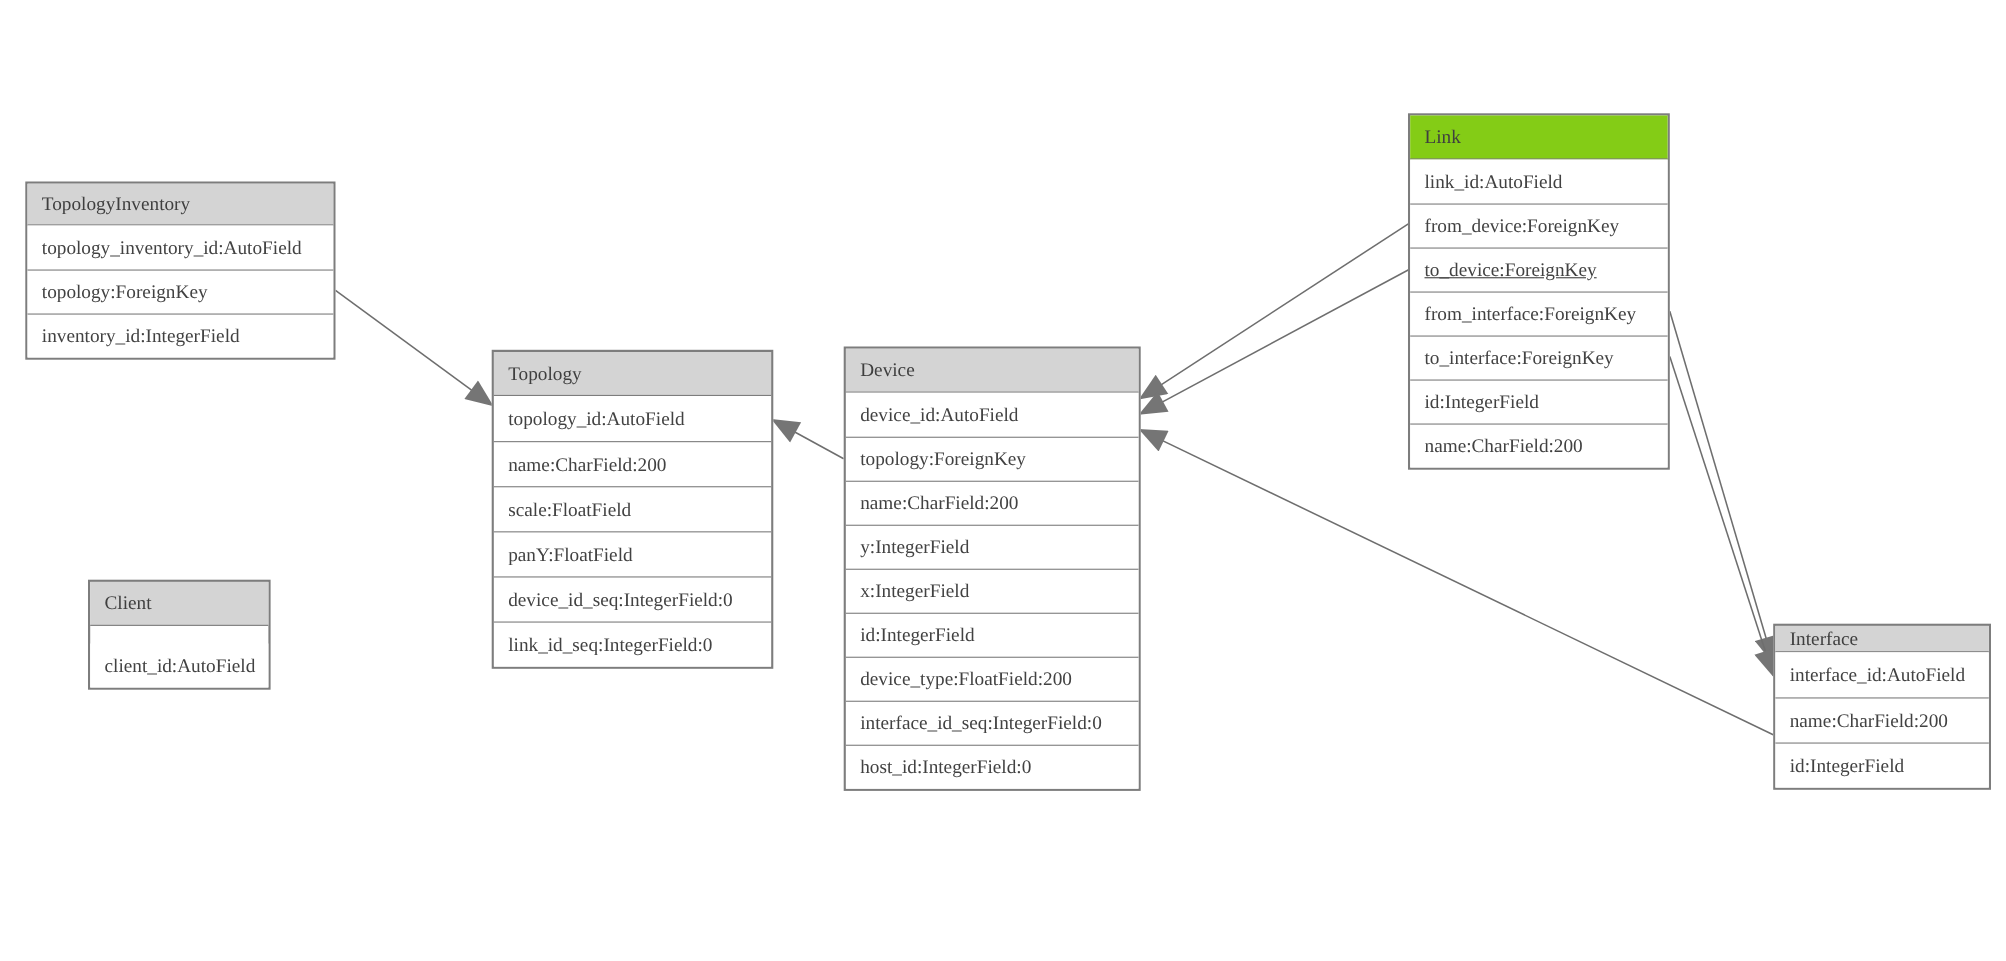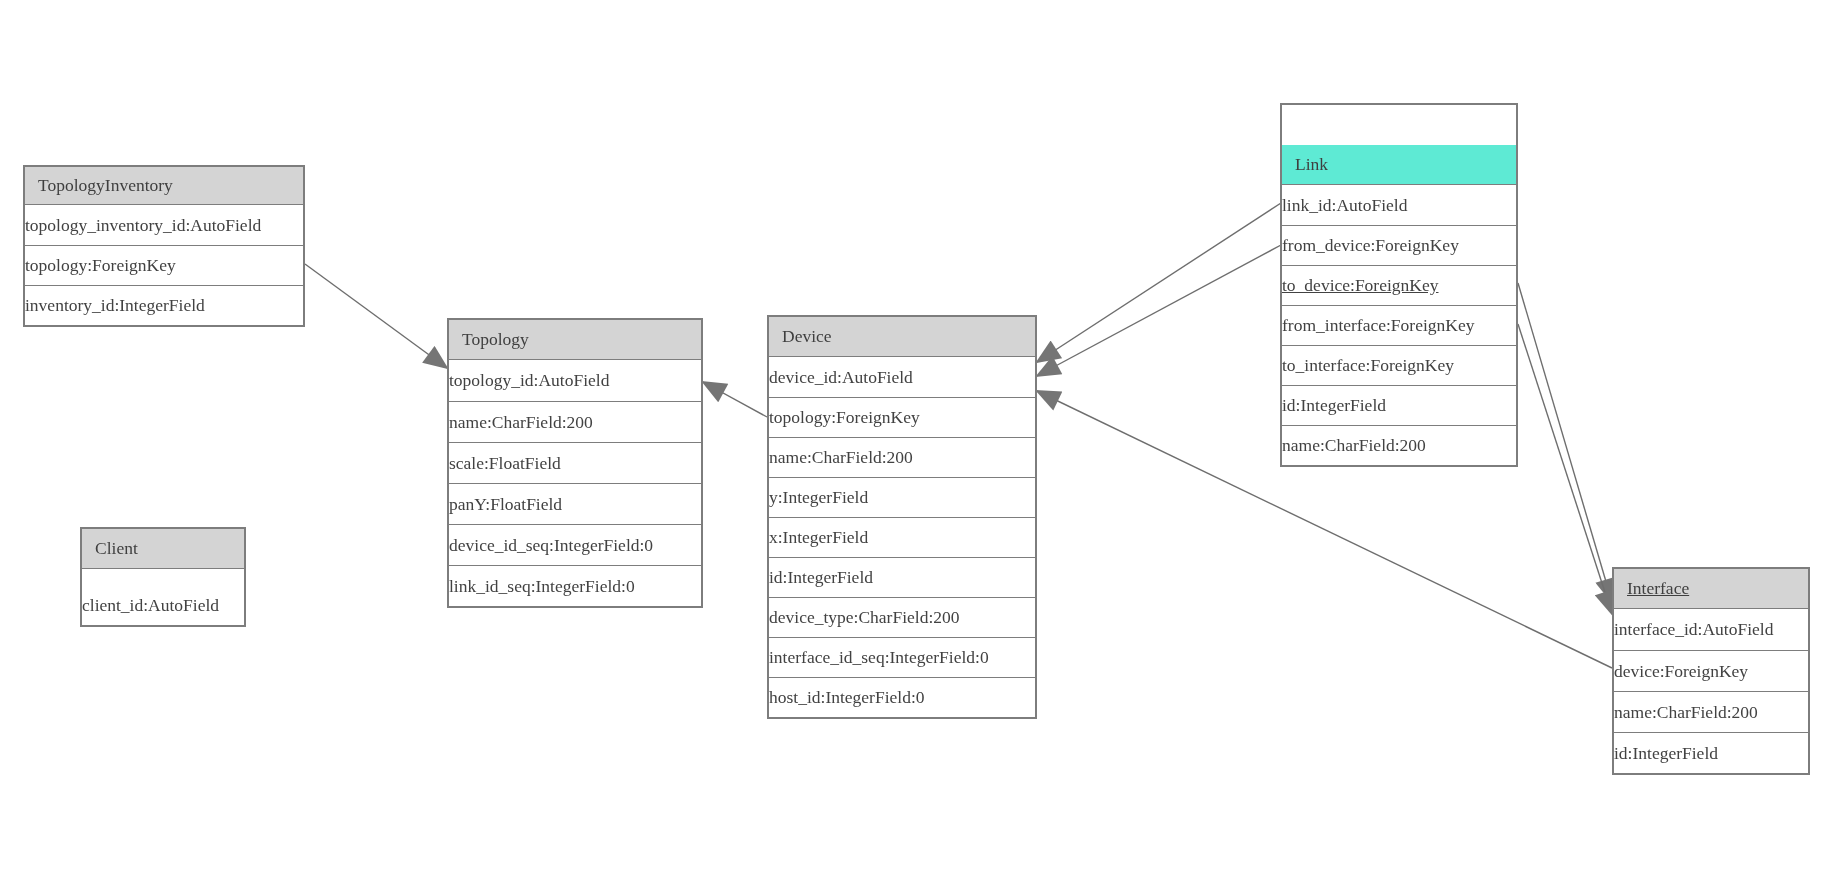--- a/index.html
+++ b/index.html
@@ -36,20 +36,21 @@
     padding-left: 13px;
     display: flex;
     align-items: center;
     border-bottom: 1.5px solid #7d7d7d;
   }
   .entity-row {
     box-sizing: border-box;
     background: #ffffff;
     color: #424242;
     font-size: 17.5px;
+    padding-left: 13px;
     display: flex;
     align-items: center;
     white-space: nowrap;
   }
   .entity-row + .entity-row {
     border-top: 1.5px solid #7d7d7d;
   }
 </style>
 </head>
 <body>
@@ -92,35 +93,34 @@
         <div class="entity-row" style="height: 41px; color: rgb(66, 66, 66);">link_id_seq:IntegerField:0</div>
       </div>
       <div class="entity" style="left: 767px; top: 315px; width: 270px; border-color: rgb(125, 125, 125);">
         <div class="entity-header" style="height: 40px; background: rgb(212, 212, 212);">Device</div>
         <div class="entity-row" style="height: 40px; color: rgb(66, 66, 66);">device_id:AutoField</div>
         <div class="entity-row" style="height: 40px; color: rgb(66, 66, 66);">topology:ForeignKey</div>
         <div class="entity-row" style="height: 40px; color: rgb(66, 66, 66);">name:CharField:200</div>
         <div class="entity-row" style="height: 40px; color: rgb(66, 66, 66);">y:IntegerField</div>
         <div class="entity-row" style="height: 40px; color: rgb(66, 66, 66);">x:IntegerField</div>
         <div class="entity-row" style="height: 40px; color: rgb(66, 66, 66);">id:IntegerField</div>
-        <div class="entity-row" style="height: 40px; color: rgb(66, 66, 66);">device_type:CharField:200</div>
+        <div class="entity-row" style="height: 40px; color: rgb(66, 66, 66);">device_type:FloatField:200</div>
         <div class="entity-row" style="height: 40px; color: rgb(66, 66, 66);">interface_id_seq:IntegerField:0</div>
         <div class="entity-row" style="height: 40px; color: rgb(66, 66, 66); font-family: Liberation Serif, serif;">host_id:IntegerField:0</div>
       </div>
       <div class="entity" style="left: 1280px; top: 103px; width: 238px; border-color: rgb(125, 125, 125);">
-        <div class="entity-header" style="height: 40px; background: #5eead4; margin-top: 40px;">Link</div>
+        <div class="entity-header" style="height: 40px; background: #84cc16;">Link</div>
         <div class="entity-row" style="height: 40px; color: rgb(66, 66, 66);">link_id:AutoField</div>
         <div class="entity-row" style="height: 40px; color: rgb(66, 66, 66);">from_device:ForeignKey</div>
         <div class="entity-row" style="height: 40px; color: rgb(66, 66, 66); text-decoration: underline;">to_device:ForeignKey</div>
         <div class="entity-row" style="height: 40px; color: rgb(66, 66, 66);">from_interface:ForeignKey</div>
         <div class="entity-row" style="height: 40px; color: rgb(66, 66, 66);">to_interface:ForeignKey</div>
         <div class="entity-row" style="height: 40px; color: rgb(66, 66, 66);">id:IntegerField</div>
         <div class="entity-row" style="height: 40px; color: rgb(66, 66, 66);">name:CharField:200</div>
       </div>
       <div class="entity" style="left: 1612px; top: 567px; width: 198px; border-color: rgb(125, 125, 125);">
-        <div class="entity-header" style="height: 40px; background: rgb(212, 212, 212); text-decoration: underline;">Interface</div>
+        <div class="entity-header" style="height: 24px; background: rgb(212, 212, 212);">Interface</div>
         <div class="entity-row" style="height: 41px; color: rgb(66, 66, 66);">interface_id:AutoField</div>
-        <div class="entity-row" style="height: 41px; color: rgb(66, 66, 66);">device:ForeignKey</div>
         <div class="entity-row" style="height: 41px; color: rgb(66, 66, 66);">name:CharField:200</div>
         <div class="entity-row" style="height: 41px; color: rgb(66, 66, 66);">id:IntegerField</div>
       </div>
     </div>
 </div>
 
 </body></html>

